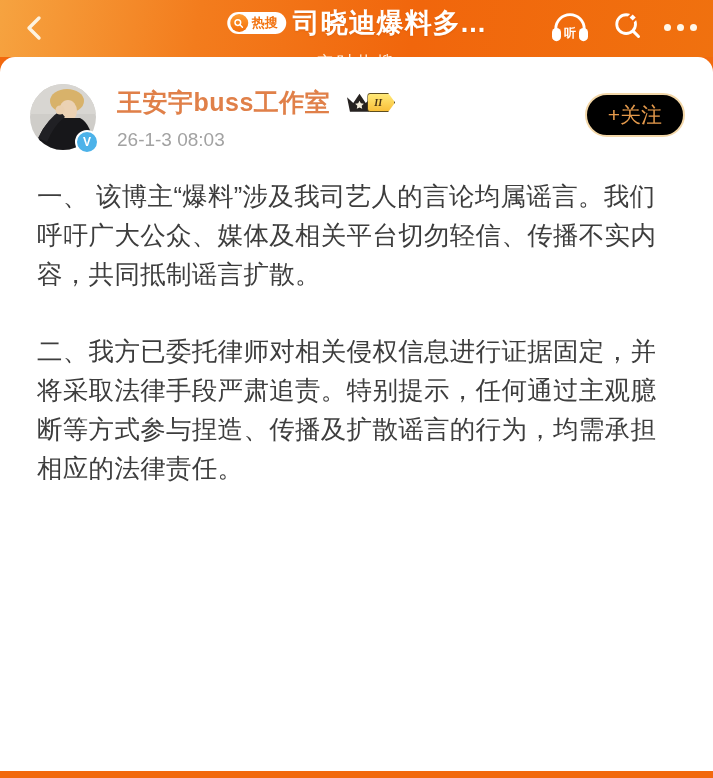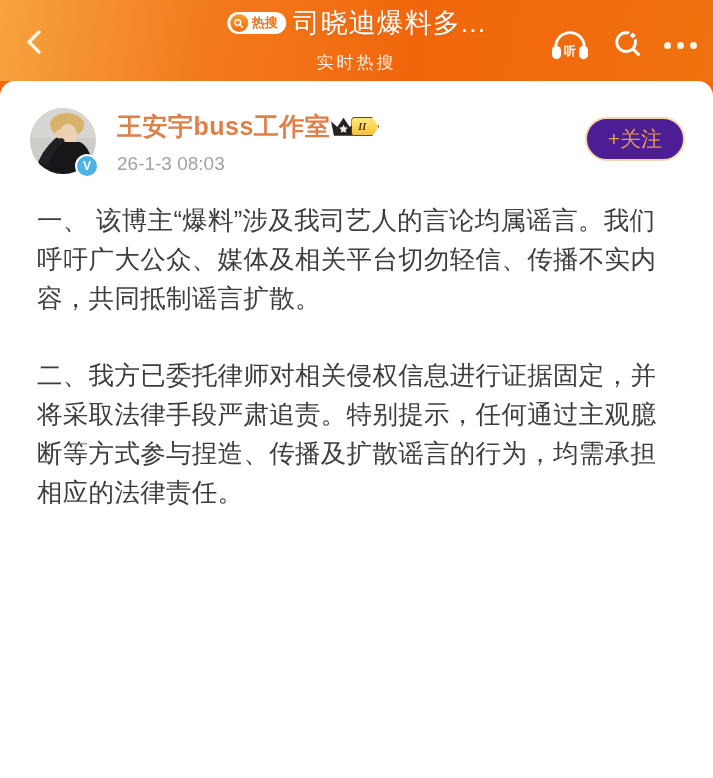--- a/index.html
+++ b/index.html
@@ -5,35 +5,35 @@
   html,body{margin:0;padding:0;}
   body{
     width:713px;height:778px;overflow:hidden;
     background:#f2690e;
     font-family:"Liberation Sans","DejaVu Sans",sans-serif;
   }
   .screen{width:713px;height:778px;position:relative;}
 
   
   .topbar{
-    height:81px;display:flex;align-items:flex-end;padding:16px 16px;
+    height:57px;display:flex;align-items:flex-start;padding:7px 16px;
     background:linear-gradient(100deg,#f6a340 0%,#f37c1d 28%,#f1660c 58%,#f0710f 100%);
     position:relative;box-sizing:border-box;
   }
   .icon-btn{background:none;border:none;padding:0;cursor:pointer;display:flex;align-items:center;justify-content:center;}
   .back-btn{width:36px;height:44px;}
   .topic-header{
     position:absolute;left:50%;top:5px;transform:translateX(-50%);
     text-align:center;cursor:pointer;white-space:nowrap;
   }
   .topic-row{display:flex;align-items:center;gap:7px;justify-content:center;}
   .hot-pill{display:inline-flex;align-items:center;gap:4px;background:#fff;border-radius:999px;padding:2px 8px 2px 3px;}
   .hot-circ{width:18px;height:18px;border-radius:50%;background:linear-gradient(180deg,#ff9d31,#f26d0a);display:flex;align-items:center;justify-content:center;}
   .hot-label{color:#f2720f;font-size:13px;font-weight:bold;}
-  .topic-title{color:#ffffff;font-size:27px;font-weight:normal;letter-spacing:1px;text-shadow:0 1px 2px rgba(120,50,0,.15);}
+  .topic-title{color:#ffffff;font-size:27px;font-weight:bold;letter-spacing:1px;text-shadow:0 1px 2px rgba(120,50,0,.15);}
   .topic-subtitle{color:#fdeedd;font-size:17px;margin-top:10px;letter-spacing:3px;}
   .topbar-right{margin-left:auto;display:flex;align-items:center;gap:21px;}
   .listen-btn{position:relative;width:44px;height:40px;}
   .listen-label{position:absolute;left:50%;top:64%;transform:translate(-50%,-50%);color:#fff;font-size:12px;font-weight:bold;}
   .dots{display:flex;gap:6px;align-items:center;padding:6px 0;}
   .dots i{width:7px;height:7px;border-radius:50%;background:#fff7e8;display:block;}
 
   
   .card{
     position:relative;background:#ffffff;border-radius:15px 15px 0 0;
@@ -44,35 +44,35 @@
   .post-head{display:flex;align-items:flex-start;padding:27px 28px 0 30px;}
   .avatar-wrap{position:relative;width:66px;height:66px;flex:none;cursor:pointer;}
   .avatar-wrap svg{display:block;}
   .v-badge{
     position:absolute;right:-3px;bottom:-4px;width:20px;height:20px;
     background:#4cb2e9;border:2px solid #fff;border-radius:50%;
     color:#fff;font-size:12px;font-weight:bold;
     display:flex;align-items:center;justify-content:center;
   }
   .who{margin-left:21px;padding-top:2px;}
-  .name-row{display:flex;align-items:center;gap:0;}
+  .name-row{display:flex;align-items:center;gap:16px;}
   .username{color:#e08049;font-size:25px;font-weight:bold;letter-spacing:.5px;cursor:pointer;}
   .vip-badge{display:inline-flex;align-items:center;}
   .vip-pill{
     margin-left:-6px;font-size:10px;font-style:italic;font-weight:bold;color:#4a3413;
     background:linear-gradient(180deg,#ffe978,#f9c03a);
     border:1px solid #5d4d1f;border-radius:3px 0 0 3px;
     padding:1px 12px 1px 6px;line-height:15px;
     clip-path:polygon(0 0,calc(100% - 7px) 0,100% 50%,calc(100% - 7px) 100%,0 100%);
     font-family:Liberation Serif, serif;
   }
   .meta-row{margin-top:10px;color:#a2a2a2;font-size:19px;display:flex;gap:4px;}
   .follow-btn{
     margin-left:auto;margin-top:9px;flex:none;cursor:pointer;
-    background:#4c1d95;border:2px solid #f3d7a8;color:#e59a4c;
+    background:#000000;border:2px solid #f3d7a8;color:#e59a4c;
     font-size:21px;padding:6px 21px;border-radius:22px;
     font-family:inherit;
   }
 
   
   .post-body{padding:26px 36px 0 37px;}
   .post-body p{
     margin:0 0 38px;font-size:25.5px;line-height:39px;
     color:#3d3d3d;letter-spacing:.3px;
   }

